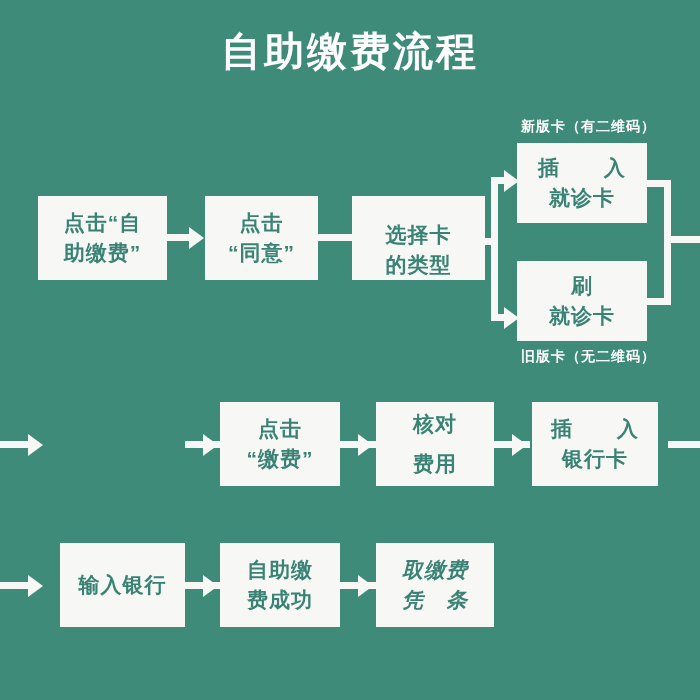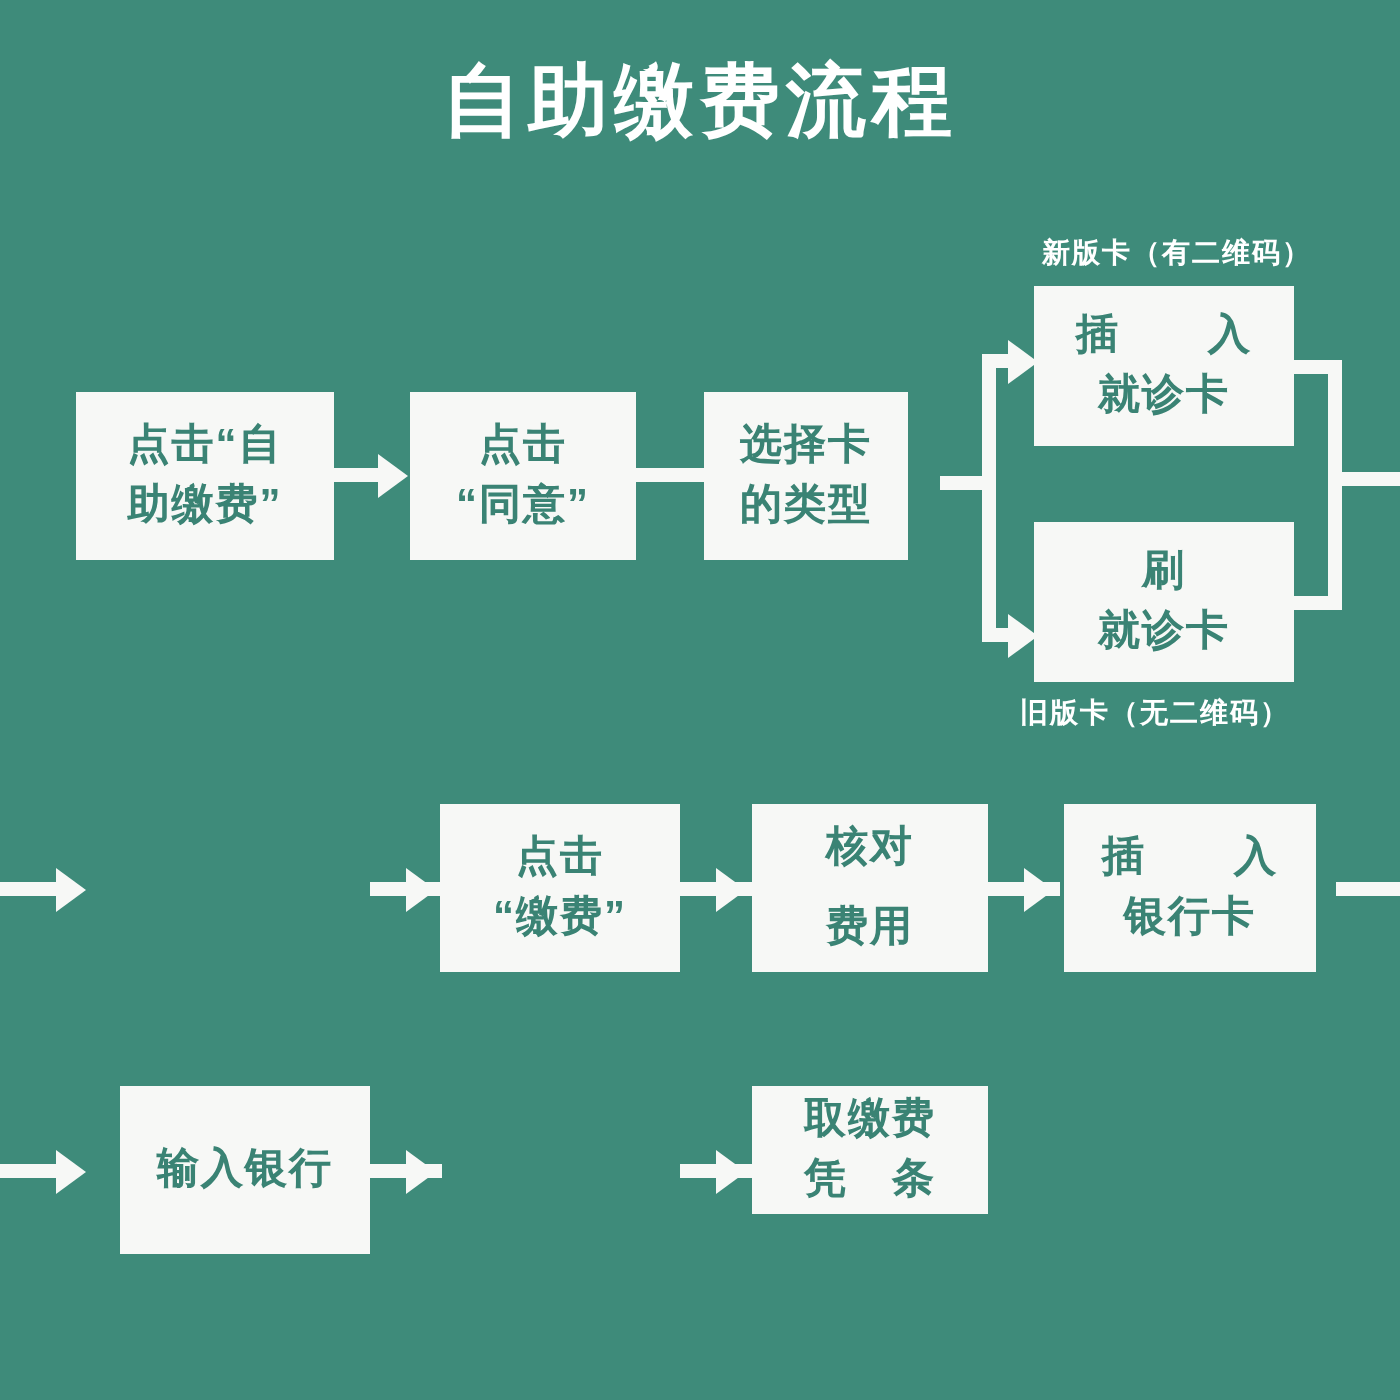--- a/index.html
+++ b/index.html
@@ -93,21 +93,21 @@
   <div class="hline" style="left:157px; top:234px; width:36px;"></div>
   <div class="arrow right" style="left:189px; top:227px;"></div>
 
   <div class="box" style="left:205px; top:196px; width:113px; height:84px;">
     <span class="ln">点击</span>
     <span class="ln">“同意”</span>
   </div>
 
   <div class="hline" style="left:318px; top:234px; width:36px;"></div>
 
-  <div class="box" style="left:352px; top:196px; width:102px; height:84px;">
+  <div class="box" style="left:352px; top:196px; width:133px; height:84px;justify-content:flex-end;">
     <span class="ln">选择卡</span>
     <span class="ln">的类型</span>
   </div>
 
   <div class="hline" style="left:470px; top:238px; width:28px;"></div>
   <div class="vline" style="left:491px; top:177px; height:144px;"></div>
 
   <div class="hline" style="left:491px; top:177px; width:21px;"></div>
   <div class="arrow right" style="left:504px; top:170px;"></div>
 
@@ -119,21 +119,21 @@
   <div class="box" style="left:517px; top:143px; width:130px; height:80px;">
     <span class="ln">插　　入</span>
     <span class="ln">就诊卡</span>
   </div>
 
   <div class="box" style="left:517px; top:261px; width:130px; height:80px;">
     <span class="ln">刷</span>
     <span class="ln">就诊卡</span>
   </div>
 
-  <div class="caption" style="left:510px; top:348px;">旧版卡（无二维码）</div>
+  <div class="caption" style="left:521px; top:348px;">旧版卡（无二维码）</div>
 
   <div class="hline" style="left:647px; top:180px; width:24px;"></div>
   <div class="hline" style="left:647px; top:298px; width:24px;"></div>
   <div class="vline" style="left:664px; top:180px; height:125px;"></div>
   <div class="hline" style="left:664px; top:236px; width:36px;"></div>
 
   <div class="hline" style="left:0px; top:441px; width:36px;"></div>
   <div class="arrow right" style="left:28px; top:434px;"></div>
 
 
@@ -166,22 +166,26 @@
   <div class="hline" style="left:0px; top:582px; width:36px;"></div>
   <div class="arrow right" style="left:28px; top:575px;"></div>
 
   <div class="box" style="left:60px; top:543px; width:125px; height:84px;">
     <span class="ln">输入银行</span>
   </div>
 
   <div class="hline" style="left:185px; top:582px; width:36px;"></div>
   <div class="arrow right" style="left:203px; top:575px;"></div>
 
+  <div class="box" style="left:220px; top:543px; width:120px; height:84px;">
+    <span class="ln">自助缴</span>
+    <span class="ln">费成功</span>
+  </div>
 
   <div class="hline" style="left:340px; top:582px; width:36px;"></div>
   <div class="arrow right" style="left:358px; top:575px;"></div>
 
-  <div class="box" style="left:376px; top:543px; width:118px; height:64px;">
+  <div class="box" style="left:376px; top:543px; width:118px; height:84px;font-style:italic;">
     <span class="ln">取缴费</span>
     <span class="ln">凭　条</span>
   </div>
 
 </div>
 
 </body></html>

